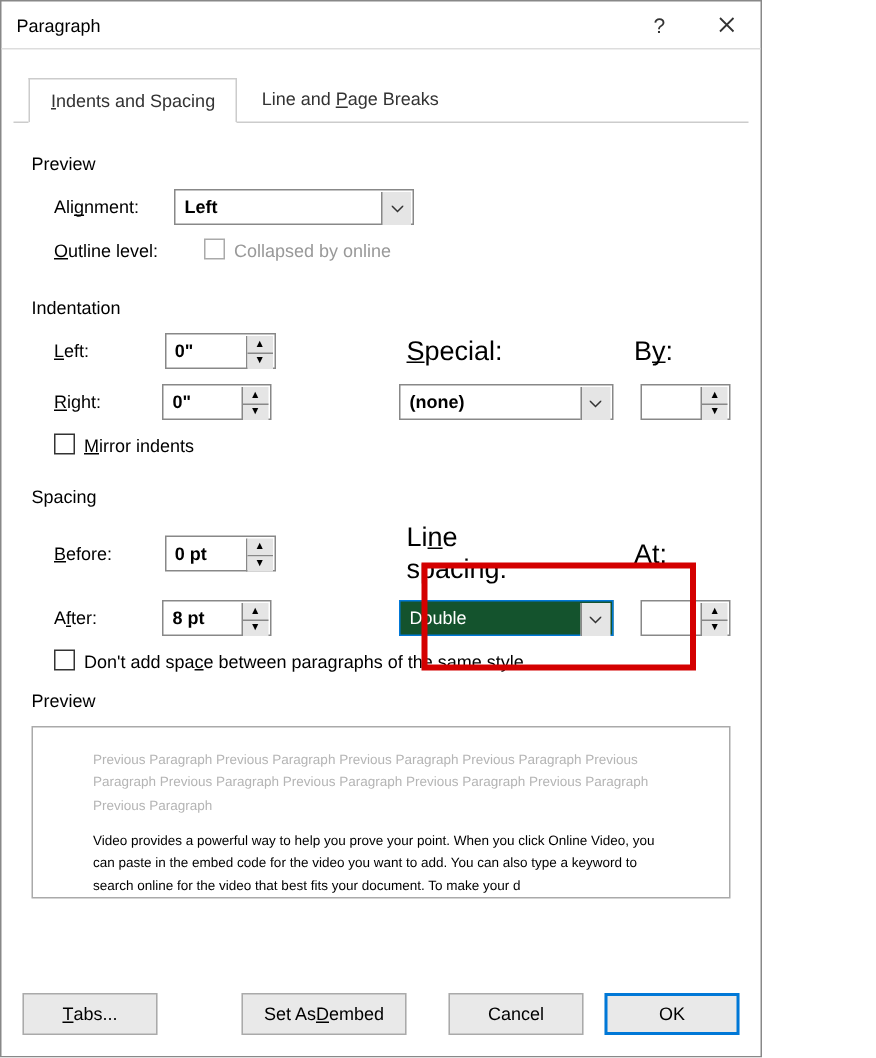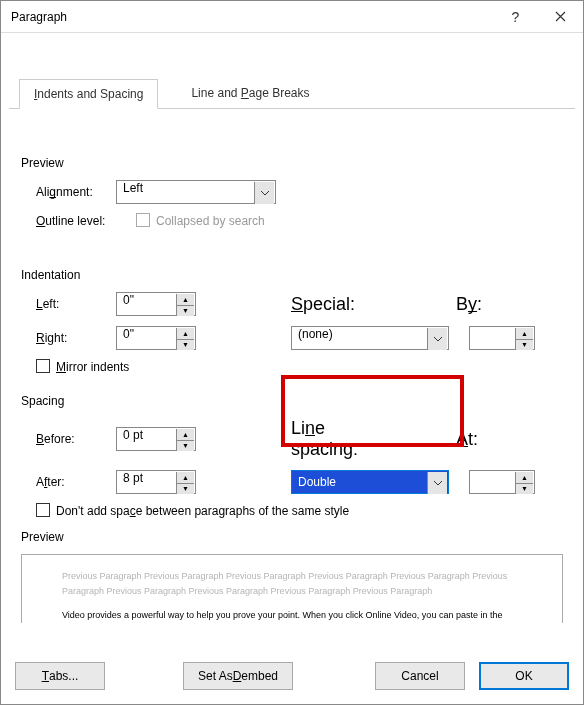--- a/index.html
+++ b/index.html
@@ -8,27 +8,26 @@
     padding: 0;
     background: #fff;
     font-family: "Segoe UI", Tahoma, sans-serif;
     font-size: 12px;
     color: #000;
     width: 584px;
     height: 705px;
     overflow: hidden;
   }
   .dialog {
-    width: 584px;
+    width: 508px;
     height: 705px;
     border: 1px solid #888;
     background: #fff;
     display: flex;
     flex-direction: column;
-    gap: 27px;
   }
   .titlebar {
     height: 32px;
     display: flex;
     align-items: center;
     padding: 0 0 0 10px;
     border-bottom: 1px solid #ddd;
   }
   .titlebar-title { flex: 1; font-size: 12px; }
   .titlebar-btn {
@@ -42,21 +41,21 @@
   }
   .tabstrip {
     display: flex;
     padding: 10px 10px 0 10px;
     border-bottom: 1px solid #ccc;
     margin: 8px 8px 0 8px;
   }
   .tab {
     padding: 7px 14px;
     font-size: 12px;
-    margin-right: 19px;
+    margin-right: 2px;
     color: #333;
     position: relative;
     top: 1px;
   }
   .tab.active {
     border: 1px solid #ccc;
     border-bottom: 1px solid #fff;
     background: #fff;
   }
   .content {
@@ -78,22 +77,23 @@
     padding-left: 15px;
     font-size: 12px;
   }
   .lbl2 { width: 70px; font-size:18px; }
   .und { text-decoration: underline; text-decoration-skip-ink: none; }
   .combo, .combo-sm, .spinner, .spinner-sm {
     border: 1px solid #888;
     background: #fff;
     height: 24px;
     display: flex;
-    align-items: flex-start;
-    font-size: 12px;
+    align-items: center;
+    font-size: 12px;
+    font-weight: bold;
   }
   .combo { width: 160px; padding-left: 6px; position: relative; }
   .combo-btn {
     width: 20px;
     height: 22px;
     border-left: 1px solid #888;
     background: #e5e5e5;
     display: flex;
     align-items: center;
     justify-content: center;
@@ -127,21 +127,21 @@
   .spinner-sm { width: 66px; padding-left:6px; position:relative; }
   .highlight-box {
     border: 4px solid #d40000;
     position: absolute;
     left: 281px; top: 375px;
     width: 183px; height: 72px;
     pointer-events:none;
     z-index: 5;
   }
   .combo-selected {
-    background: #1d4ed8;
+    background: #14532d;
     color: #fff;
     border: 1px solid #0078d7;
     height: 24px;
     width: 158px;
     padding-left: 6px;
     position: relative;
     display: flex; align-items:center;
     font-size: 12px;
   }
   .combo-selected .combo-btn { background: #e5e5e5; border-left: 1px solid #888; }
@@ -212,24 +212,24 @@
               <path d="M0 0 L4 4 L8 0" fill="none" stroke="#333"></path>
             </svg>
           </div>
       </div>
     </div>
 
     <div class="row">
       <div class="lbl"><span class="und">O</span>utline level:</div>
       <div style="width:20px"></div>
       <span class="checkbox" style="border-color:#aaa"></span>
-      <span style="color:#999">Collapsed by search</span>
-    </div>
-
-    <div class="section-label" style="margin-top:40px">Indentation</div>
+      <span style="color:#999">Collapsed by online</span>
+    </div>
+
+    <div class="section-label" style="margin-top:24px">Indentation</div>
 
     <div class="row">
       <div class="lbl"><span class="und">L</span>eft:</div>
       <div class="spinner">
         <span>0"</span>
         <div class="spinner-btns">
             <div class="spin-up">▲</div>
             <div class="spin-down">▼</div>
           </div>
       </div>

